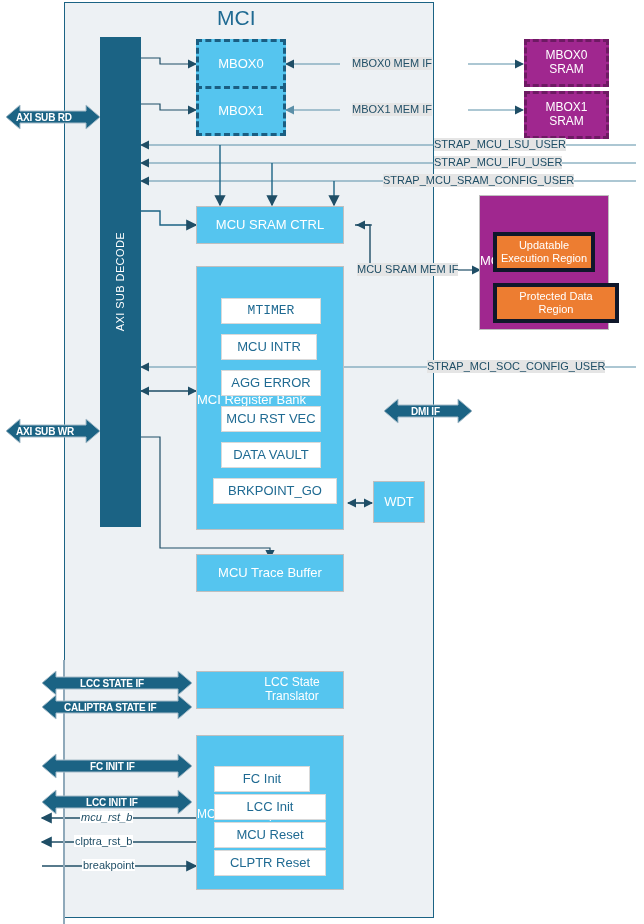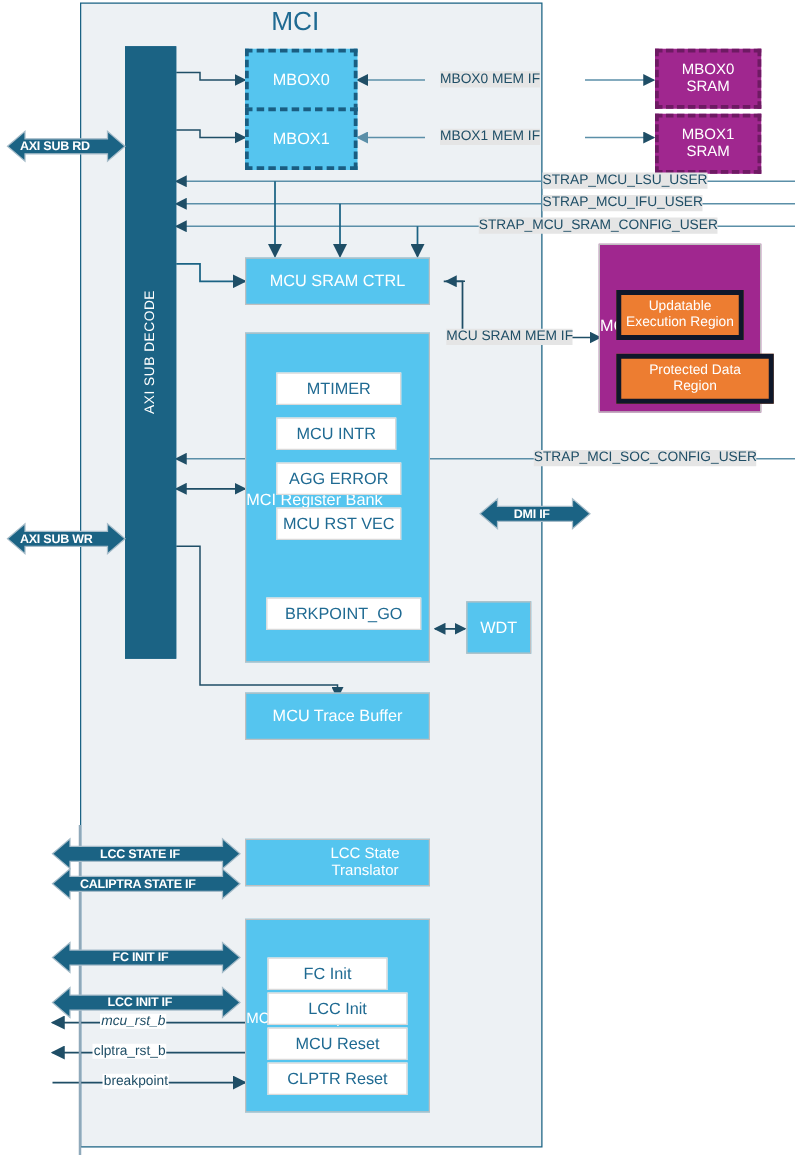--- a/index.html
+++ b/index.html
@@ -148,31 +148,34 @@
     <span>Execution Region</span>
   </div>
   <div class="blk orange" style="left:493px;top:283px;width:126px;height:40px;flex-direction:column;">
     <span>Protected Data</span>
     <span>Region</span>
   </div>
 
   <div class="blk cyan-top" style="left:196px;top:266px;width:148px;height:264px;flex-direction:column;">
     <span style="font-size:13px;">MCI Register Bank</span>
   </div>
-  <div class="blk white" style="left:221px;top:298px;width:100px;height:26px;">
+  <div class="blk white" style="left:221px;top:298px;width:100px;height:26px;font-family:Liberation Mono, monospace;">
     <span>MTIMER</span>
   </div>
   <div class="blk white" style="left:221px;top:334px;width:96px;height:26px;">
     <span>MCU INTR</span>
   </div>
   <div class="blk white" style="left:221px;top:370px;width:100px;height:26px;">
     <span>AGG ERROR</span>
   </div>
   <div class="blk white" style="left:221px;top:406px;width:100px;height:26px;">
     <span>MCU RST VEC</span>
+  </div>
+  <div class="blk white" style="left:221px;top:442px;width:100px;height:26px;">
+    <span>DATA VAULT</span>
   </div>
   <div class="blk white" style="left:213px;top:478px;width:124px;height:26px;">
     <span>BRKPOINT_GO</span>
   </div>
 
   <div class="blk cyan" style="left:373px;top:481px;width:52px;height:42px;">
     <span>WDT</span>
   </div>
 
   <div class="blk cyan" style="left:196px;top:554px;width:148px;height:38px;">

